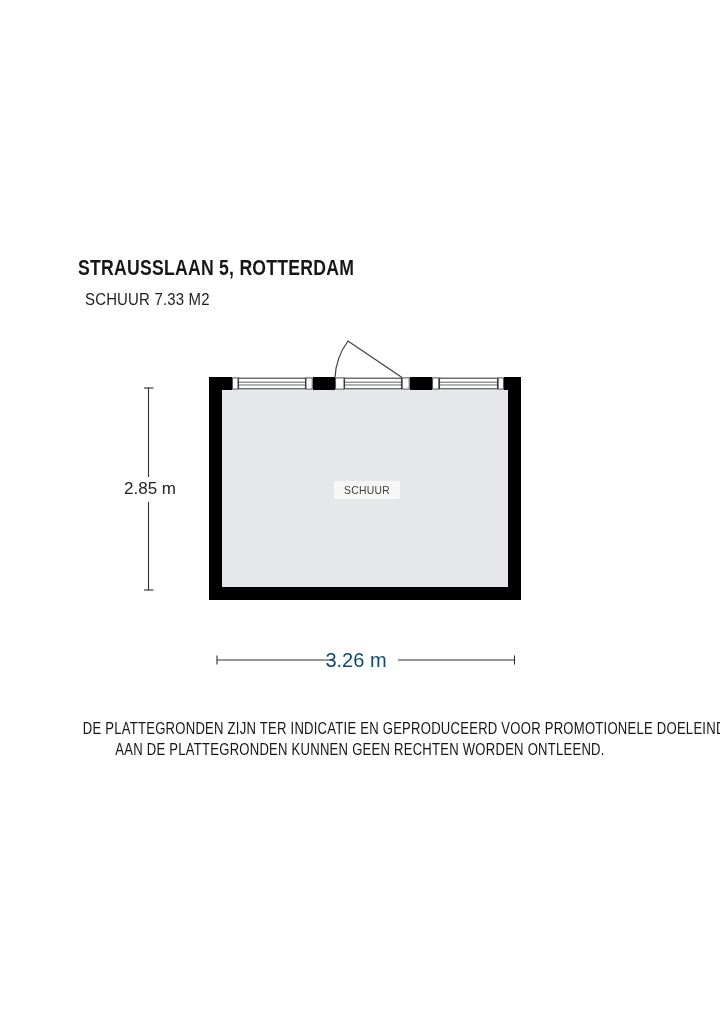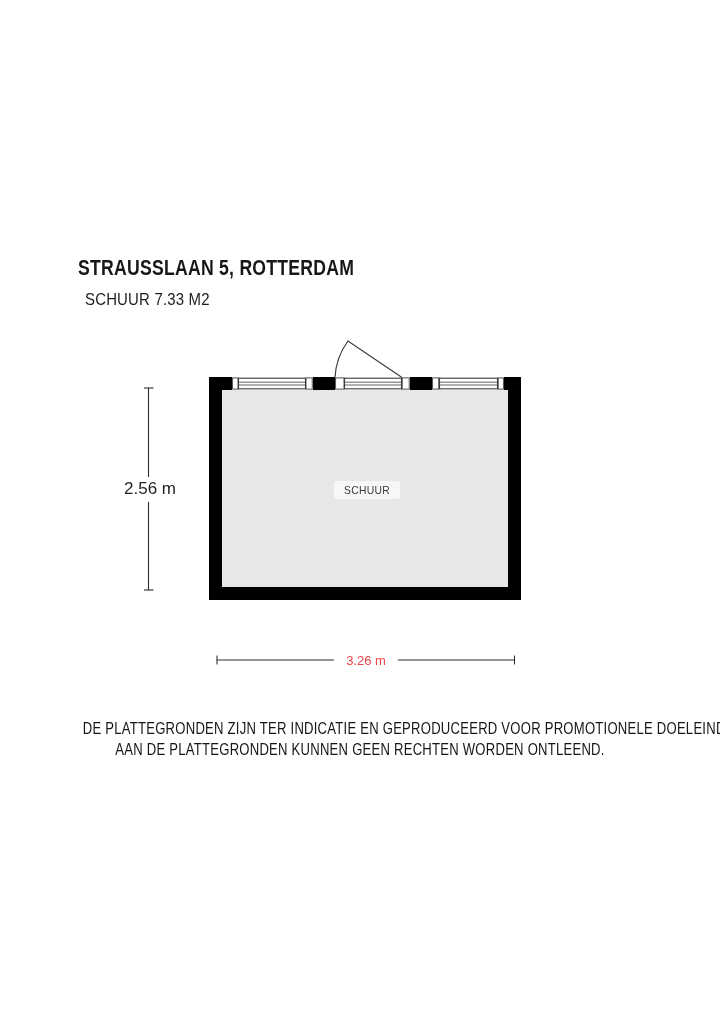--- a/index.html
+++ b/index.html
@@ -39,24 +39,24 @@
     letter-spacing: 0.3px;
     color: #3b3b3b;
   }
   #dim-height {
     left: 150px; top: 489px;
     transform: translate(-50%, -50%);
     font-size: 17px;
     color: #242424;
   }
   #dim-width {
-    left: 366px; top: 660px;
+    left: 356px; top: 660px;
     transform: translate(-50%, -50%);
-    font-size: 13px;
-    color: #ef4444;
+    font-size: 20px;
+    color: #0c4a6e;
   }
 
   .disclaimer {
     left: 0; width: 720px;
     text-align: center;
     font-size: 17px;
     letter-spacing: 0.3px;
     transform: scaleX(0.77);
     color: #161616;
   }
@@ -118,17 +118,17 @@
     <line x1="217" y1="660" x2="514.5" y2="660"></line>
     <line x1="217" y1="655.5" x2="217" y2="664.5"></line>
     <line x1="514.5" y1="655.5" x2="514.5" y2="664.5"></line>
   </g>
   <rect x="334" y="649" width="64" height="21" fill="#ffffff"></rect>
 
   <rect x="334" y="481" width="66" height="18" rx="2" fill="#f7f7f5"></rect>
 </svg>
 
 <div class="abs" id="room-label">SCHUUR</div>
-<div class="abs" id="dim-height">2.56 m</div>
+<div class="abs" id="dim-height">2.85 m</div>
 <div class="abs" id="dim-width">3.26 m</div>
 
 <div class="abs disclaimer" id="disclaimer-1">DE PLATTEGRONDEN ZIJN TER INDICATIE EN GEPRODUCEERD VOOR PROMOTIONELE DOELEINDEN.</div>
 <div class="abs disclaimer" id="disclaimer-2">AAN DE PLATTEGRONDEN KUNNEN GEEN RECHTEN WORDEN ONTLEEND.</div>
 
 </body></html>

